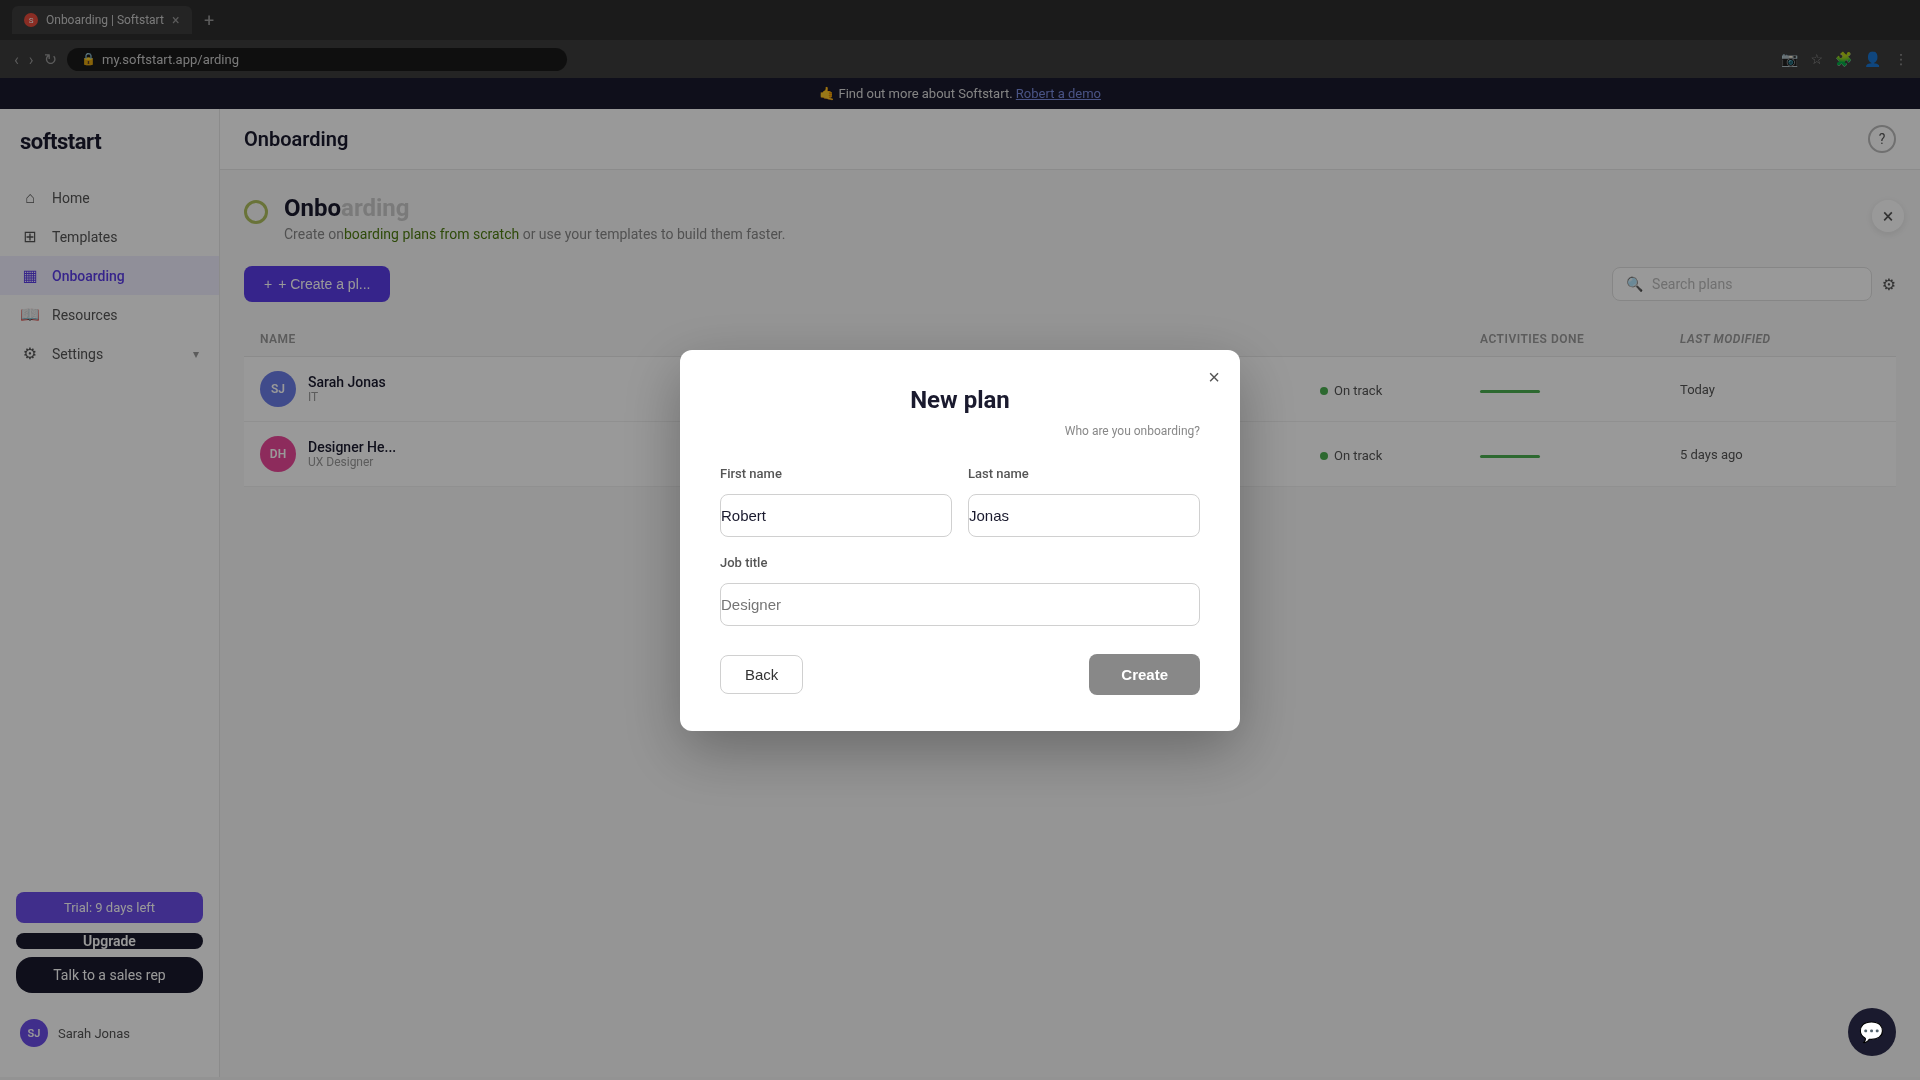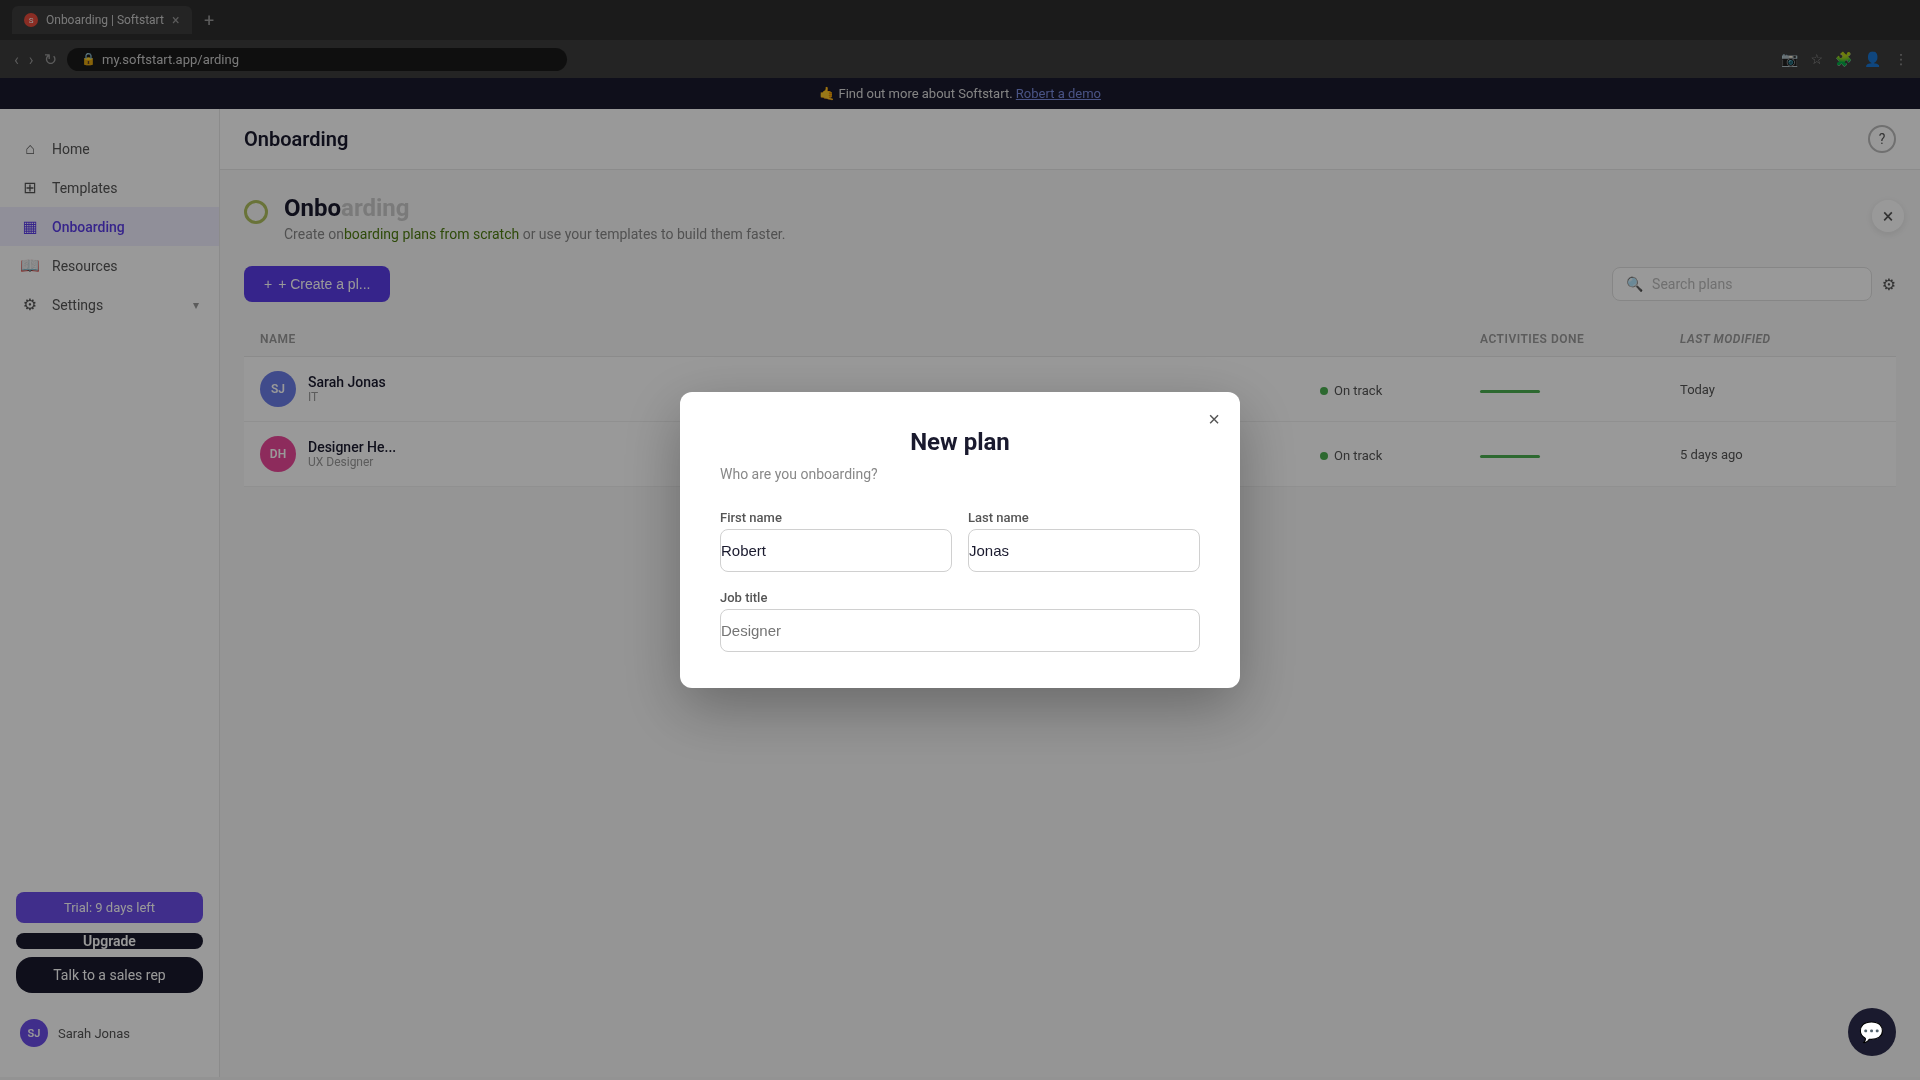--- a/index.html
+++ b/index.html
@@ -310,35 +310,35 @@
       color: #555;
     }
     .modal-title {
       text-align: center;
       font-size: 24px;
       font-weight: 700;
       color: #1a1a2e;
       margin-bottom: 10px;
     }
     .modal-subtitle {
-      text-align: left;
+      text-align: right;
       color: #888;
-      font-size: 14px;
+      font-size: 12px;
       margin-bottom: 28px;
     }
     .form-row {
       display: flex;
       gap: 16px;
       margin-bottom: 18px;
     }
     .form-group {
       flex: 1;
       display: flex;
       flex-direction: column;
-      gap: 4px;
+      gap: 13px;
     }
     .form-group label {
       font-size: 13px;
       color: #555;
       font-weight: 500;
     }
     .form-input {
       border: 1.5px solid #d0d0d0;
       border-radius: 8px;
       padding: 12px 0;
@@ -421,20 +421,21 @@
 </div>
 
 <div class="announcement-banner">
   <span>🤙 Find out more about Softstart.</span>
   <span class="banner-link">Robert a demo</span>
 </div>
 
 <div class="app-container">
 
   <div class="sidebar">
+    <div class="sidebar-logo">softstart</div>
     <div class="sidebar-nav">
 
       <div class="sidebar-item">
         <span class="sidebar-icon">⌂</span>
         <span>Home</span>
       </div>
 
       <div class="sidebar-item">
         <span class="sidebar-icon">⊞</span>
         <span>Templates</span>
@@ -561,20 +562,24 @@
           <label>Last name</label>
           <input class="form-input" type="text" value="Jonas" style="">
         </div>
       </div>
 
       <div class="form-group">
         <label>Job title</label>
         <input class="form-input full-width" type="text" placeholder="Designer" style="">
       </div>
 
+      <div class="modal-footer">
+        <button class="back-btn">Back</button>
+        <button class="create-modal-btn">Create</button>
+      </div>
     </div>
   </div>
 
 </div>
 
 <div style="position:fixed;top:200px;right:16px;z-index:50;font-size:20px;cursor:pointer;color:#555;background:white;border-radius:50%;width:32px;height:32px;display:flex;align-items:center;justify-content:center;box-shadow:0 2px 8px rgba(0,0,0,0.1);">×</div>
 
 <div class="chat-btn">
   <span>💬</span>
 </div>

